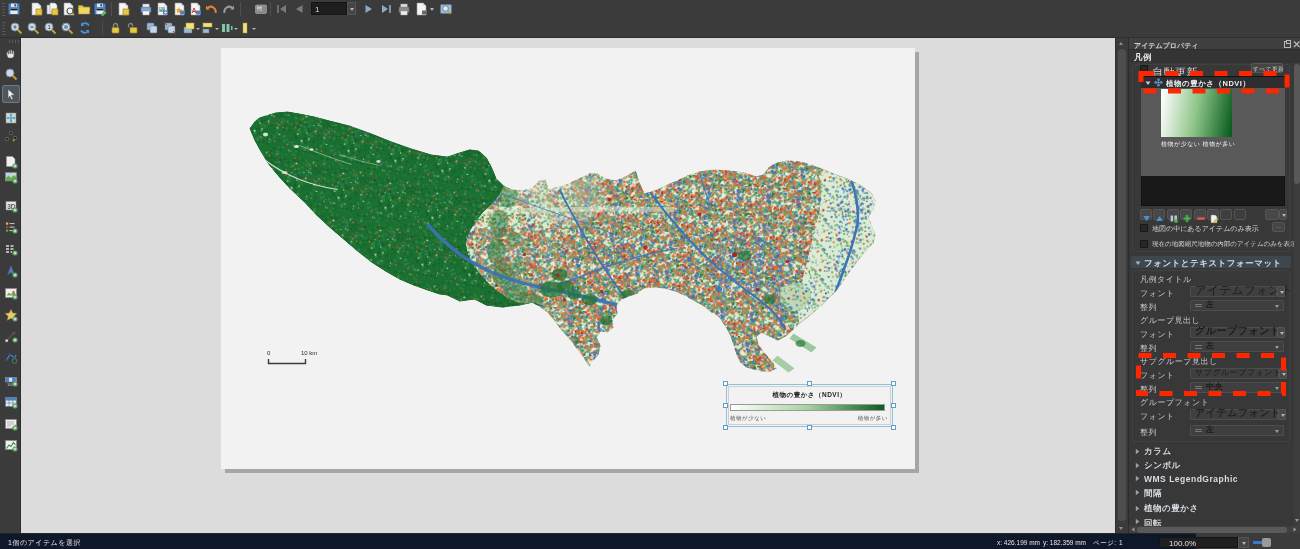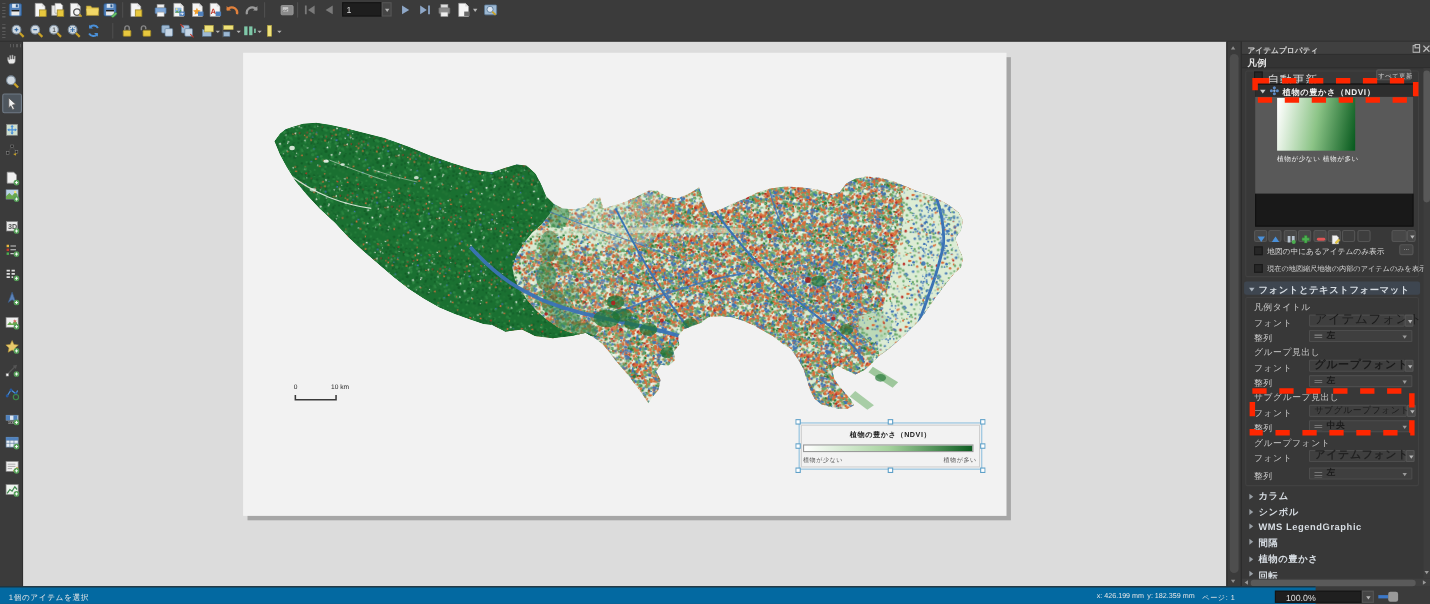--- a/index.html
+++ b/index.html
@@ -3,21 +3,21 @@
 <style>
 *{margin:0;padding:0;box-sizing:border-box}
 html,body{width:1300px;height:549px;overflow:hidden;background:#3b3b3b;font-family:"Liberation Sans",sans-serif}
 #root{position:absolute;left:0;top:0;width:1300px;height:549px}
 .abs{position:absolute}
 #topbar{left:0;top:0;width:1300px;height:38px;background:#3b3b3b;border-bottom:1px solid #2f2f2f}
 #leftbar{left:0;top:38px;width:21px;height:495px;background:#3b3b3b;border-right:1px solid #2f2f2f}
 #canvas{left:21px;top:38px;width:1094px;height:495px;background:#dcdcdc}
 #vscroll{left:1115px;top:38px;width:13px;height:495px;background:#3b3b3b}
 #panel{left:1128px;top:38px;width:172px;height:495px;background:#383838;border-left:1px solid #2c2c2c}
-#statusbar{left:0;top:533px;width:1196px;height:16px;background:#0369a1;border-top:1px solid #262626;color:#e6e6e6;font-size:7px}
+#statusbar{left:0;top:533px;width:1196px;height:16px;background:#0f172a;border-top:1px solid #262626;color:#e6e6e6;font-size:7px}
 .ticon{position:absolute;width:14px;height:14px}
 .sep{position:absolute;width:1px;height:14px;background:#4e4e4e}
 .grip{position:absolute;width:3px;height:13px;background-image:repeating-linear-gradient(to bottom,#5a5a5a 0,#5a5a5a 1px,transparent 1px,transparent 3px)}
 .licon{position:absolute;left:4px;width:14px;height:14px}
 .combo{position:absolute;background:#3f3f3f;border:1px solid #4d4d4d;border-radius:1px;color:#161616}
 .arrow-dn{position:absolute;width:0;height:0;border-left:2.5px solid transparent;border-right:2.5px solid transparent;border-top:3px solid #b5b5b5}
 .seclbl{position:absolute;color:#d7dde3;font-size:8.5px;font-weight:bold}
 .pnl-lbl{position:absolute;color:#c9c9c9;font-size:8px;font-weight:normal}
 #page{left:200px;top:10px;width:694px;height:421px;background:#f2f2f2}
 #pageshadow{left:204px;top:14px;width:694px;height:421px;background:#a6a6a6}

